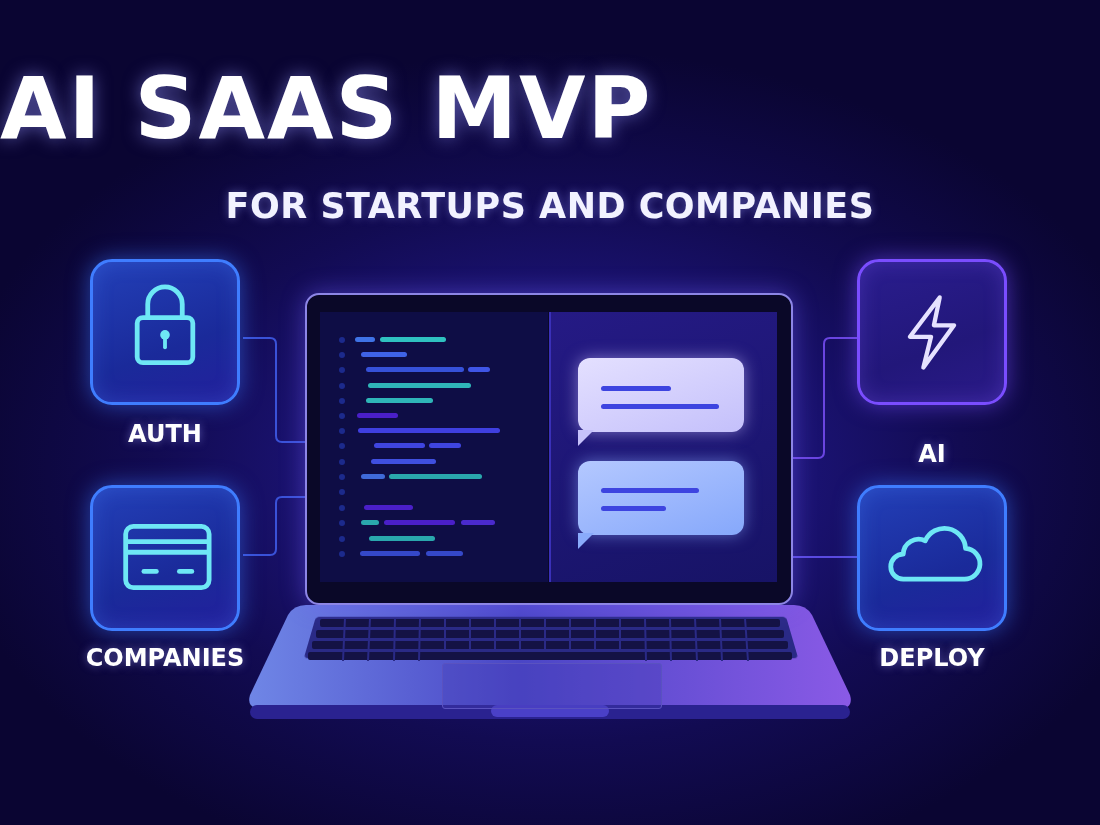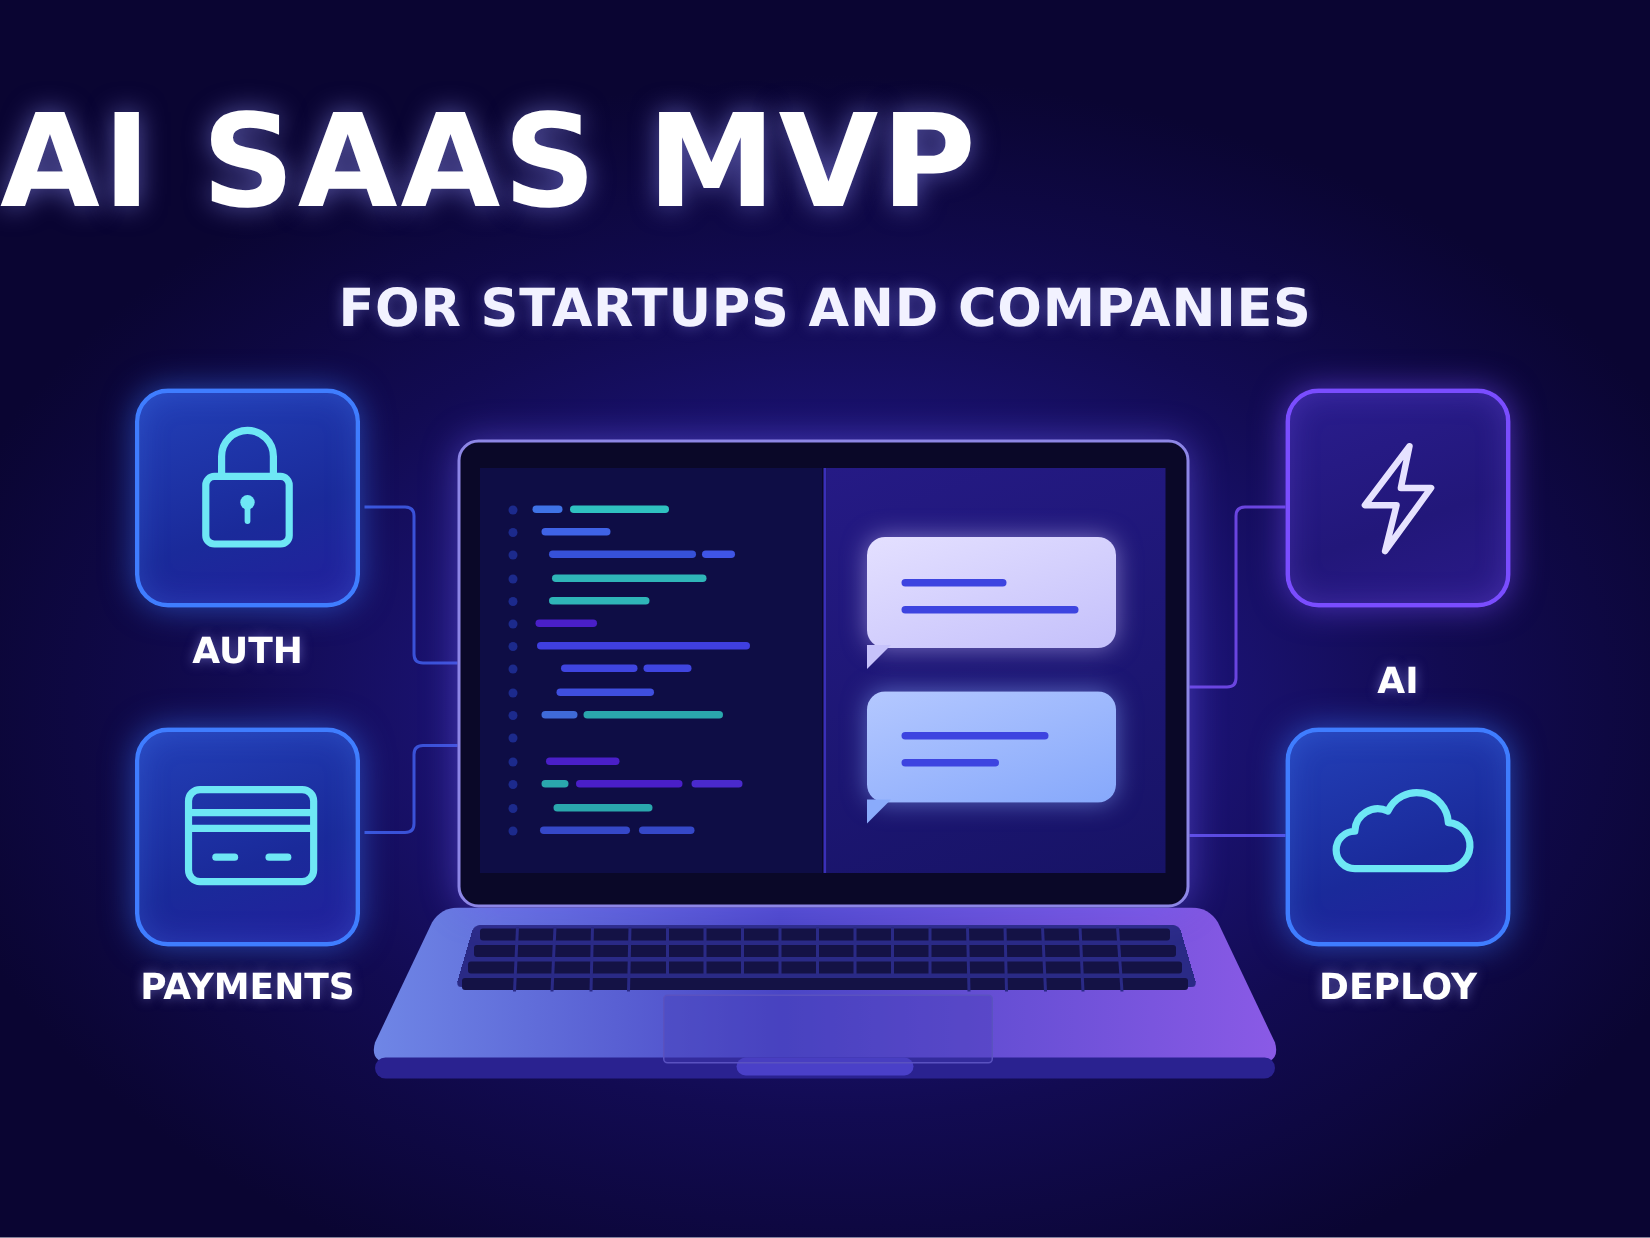--- a/index.html
+++ b/index.html
@@ -69,21 +69,21 @@
 
 <div class="tile blue" style="left:90px;top:485px;">
   <svg viewBox="0 0 150 146">
     <rect x="34" y="40" width="87" height="64" rx="8" fill="none" stroke="#6ee7f5" stroke-width="5"></rect>
     <line x1="34" y1="56" x2="121" y2="56" stroke="#6ee7f5" stroke-width="5"></line>
     <line x1="34" y1="67" x2="121" y2="67" stroke="#6ee7f5" stroke-width="5"></line>
     <line x1="53" y1="87" x2="66" y2="87" stroke="#6ee7f5" stroke-width="5" stroke-linecap="round"></line>
     <line x1="90" y1="87" x2="103" y2="87" stroke="#6ee7f5" stroke-width="5" stroke-linecap="round"></line>
   </svg>
 </div>
-<div class="label" style="left:65px;top:644px;">PAYMENTS</div>
+<div class="label" style="left:65px;top:644px;">COMPANIES</div>
 
 <div class="tile purple" style="left:857px;top:259px;">
   <svg viewBox="0 0 150 146">
     <path d="M83 37 L52 78 H74 L66 110 L98 66 H77 Z" fill="none" stroke="#e6e2ff" stroke-width="4.5" stroke-linejoin="round"></path>
   </svg>
 </div>
 <div class="label" style="left:832px;top:440px;">AI</div>
 
 <div class="tile blue" style="left:857px;top:485px;">
   <svg viewBox="0 0 150 146">

